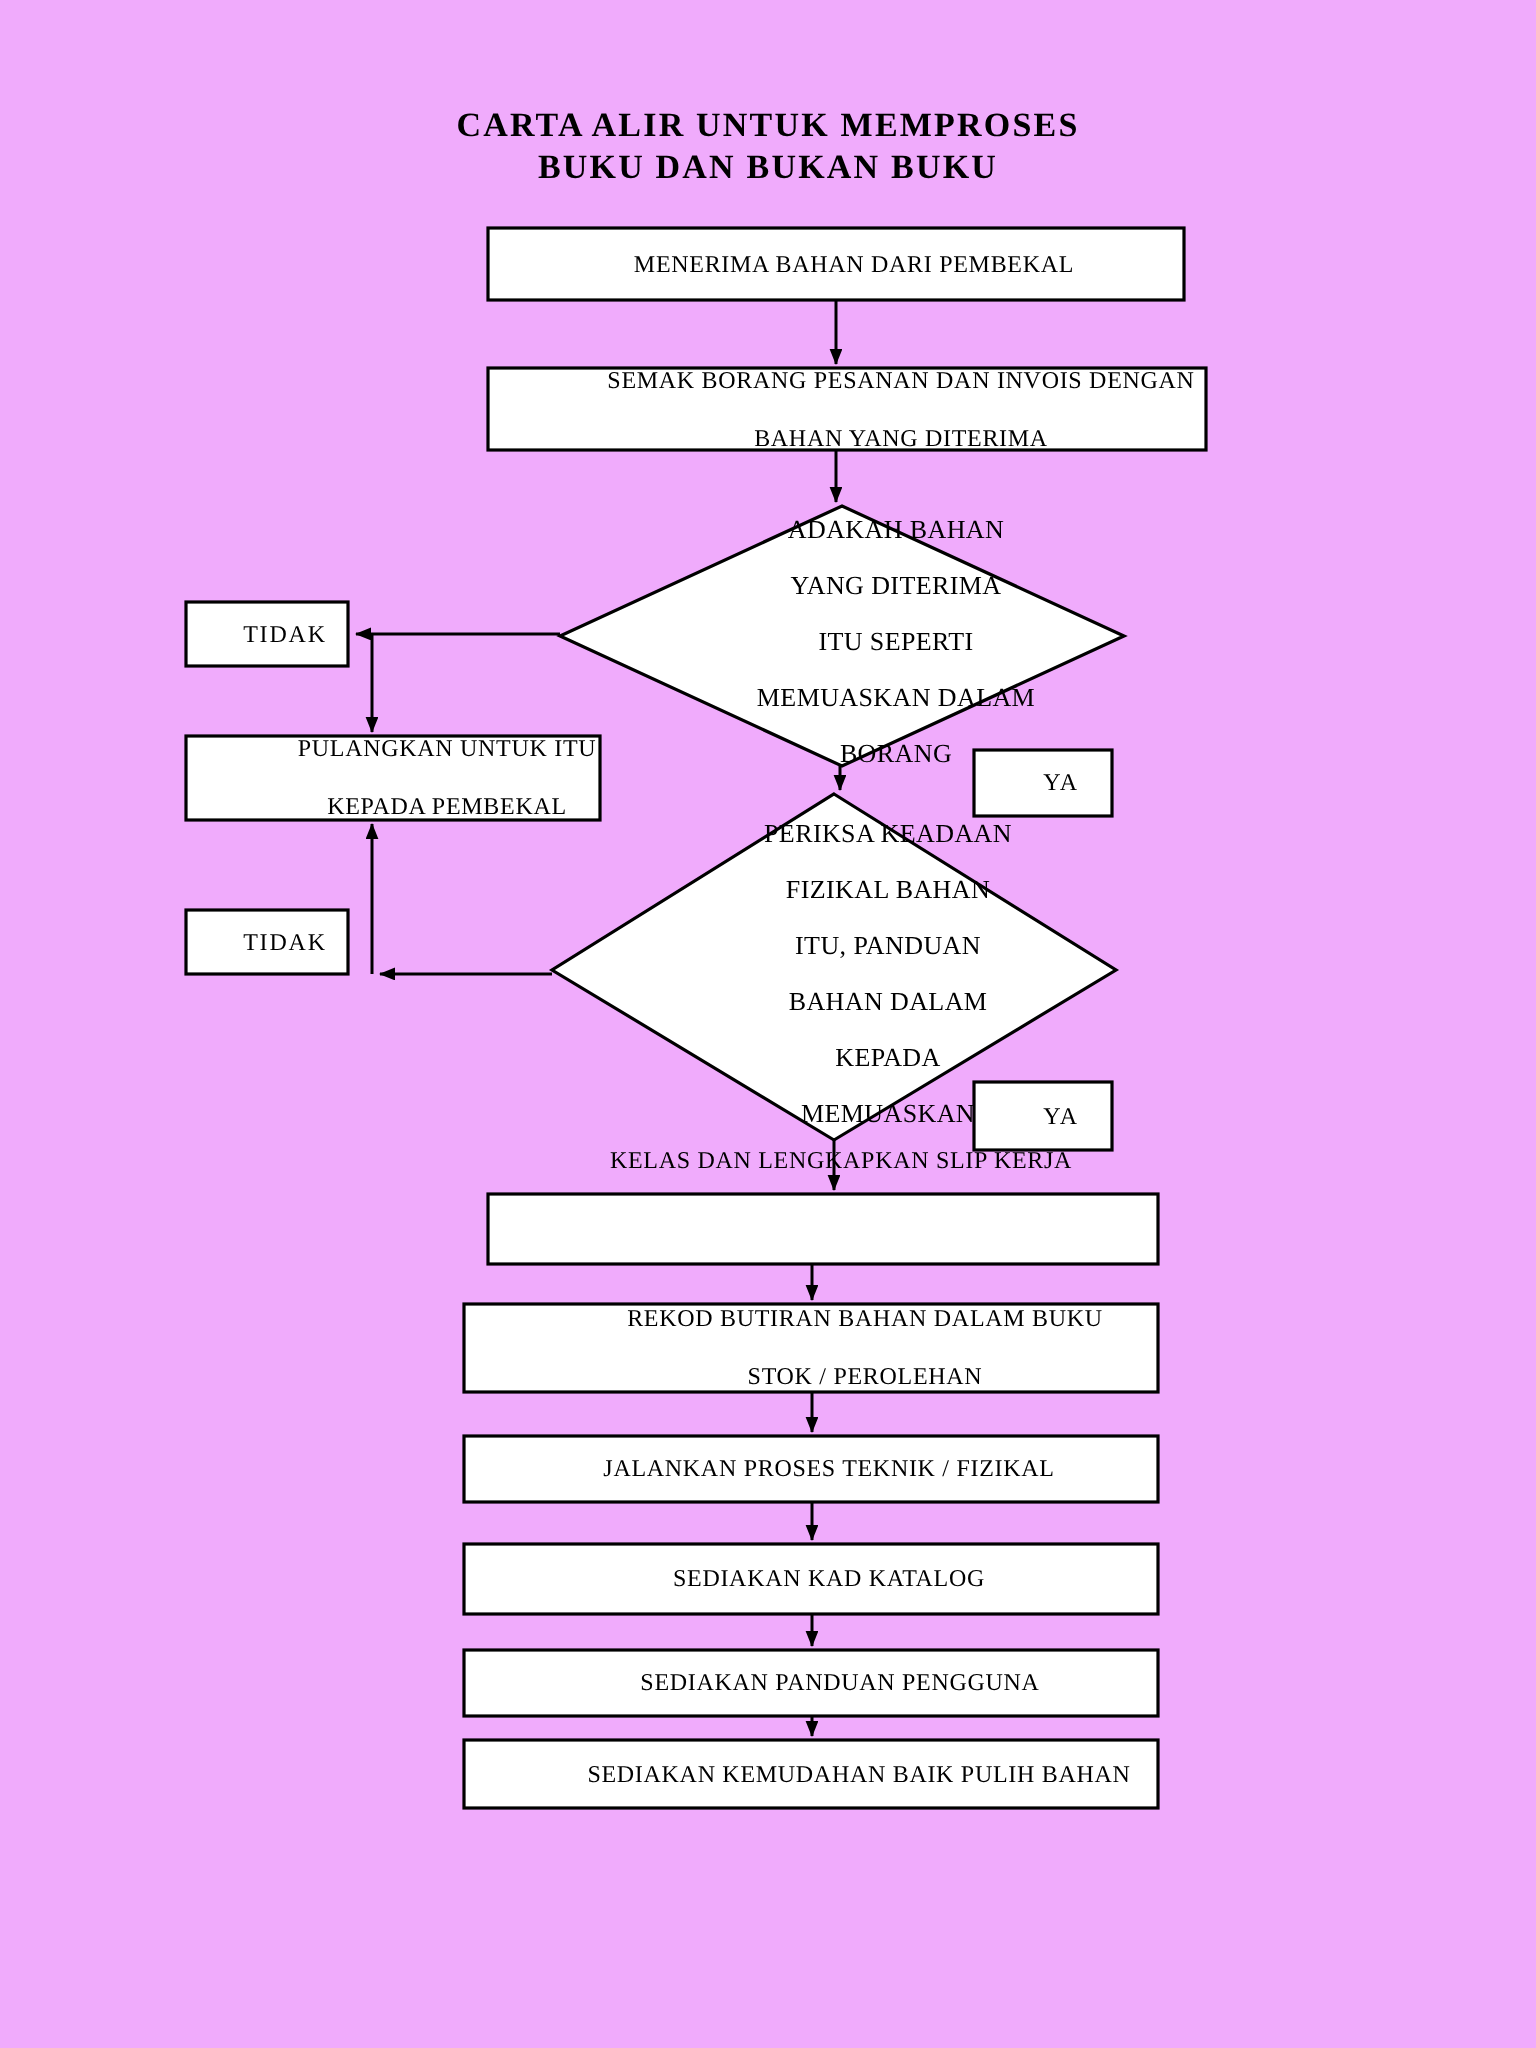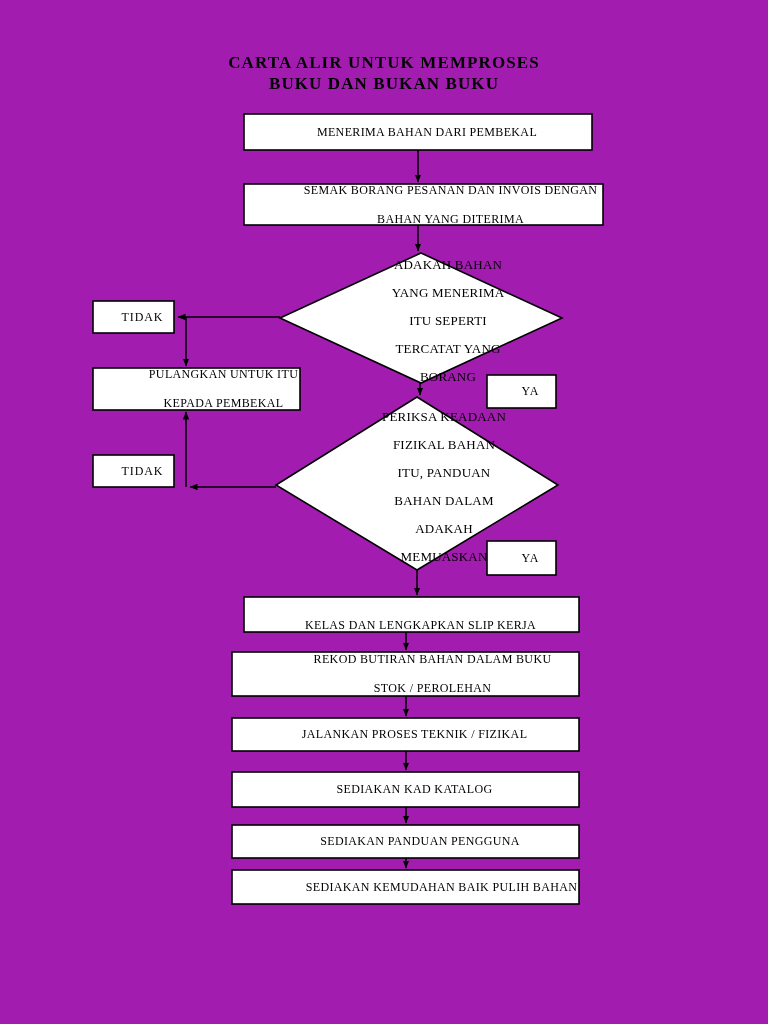--- a/index.html
+++ b/index.html
@@ -5,21 +5,21 @@
 <style>
   html, body {
     margin: 0;
     padding: 0;
     background: #ffffff;
   }
   #page {
     position: relative;
     width: 768px;
     height: 1024px;
-    background: #a21caf;
+    background: #f0abfc;
     overflow: hidden;
     font-family: "Liberation Serif", "DejaVu Serif", serif;
     color: #000000;
   }
   #flow-svg {
     position: absolute;
     left: 0;
     top: 0;
     width: 768px;
     height: 1024px;
@@ -132,23 +132,23 @@
   <div class="node-text" style="left:244px; top:184px; width:359px; height:41px;">
     <span>
       <span>SEMAK BORANG PESANAN DAN INVOIS DENGAN</span><br>
       <span>BAHAN YANG DITERIMA</span>
     </span>
   </div>
 
   <div class="node-text diamond-text" style="left:300px; top:284px; width:242px; height:74px;">
     <span>
       <span>ADAKAH BAHAN</span><br>
-      <span>YANG MENERIMA</span><br>
+      <span>YANG DITERIMA</span><br>
       <span>ITU SEPERTI</span><br>
-      <span>TERCATAT YANG</span><br>
+      <span>MEMUASKAN DALAM</span><br>
       <span>BORANG</span>
     </span>
   </div>
 
   <div class="node-text small-label" style="left:93px; top:301px; width:81px; height:32px;">
     <span>TIDAK</span>
   </div>
 
   <div class="node-text small-label" style="left:487px; top:375px; width:69px; height:33px;">
     <span>YA</span>
@@ -160,34 +160,34 @@
       <span>KEPADA PEMBEKAL</span>
     </span>
   </div>
 
   <div class="node-text diamond-text" style="left:296px; top:443px; width:242px; height:88px;text-align:center;">
     <span>
       <span>PERIKSA KEADAAN</span><br>
       <span>FIZIKAL BAHAN</span><br>
       <span>ITU, PANDUAN</span><br>
       <span>BAHAN DALAM</span><br>
-      <span>ADAKAH</span><br>
+      <span>KEPADA</span><br>
       <span>MEMUASKAN</span>
     </span>
   </div>
 
   <div class="node-text small-label" style="left:93px; top:455px; width:81px; height:32px;">
     <span>TIDAK</span>
   </div>
 
   <div class="node-text small-label" style="left:487px; top:541px; width:69px; height:34px;">
     <span>YA</span>
   </div>
 
-  <div class="node-text" style="left:244px; top:608px; width:335px; height:35px;">
+  <div class="node-text" style="left:244px; top:563px; width:335px; height:35px;">
     <span>KELAS DAN LENGKAPKAN SLIP KERJA</span>
   </div>
 
   <div class="node-text" style="left:232px; top:652px; width:347px; height:44px;">
     <span>
       <span>REKOD BUTIRAN BAHAN DALAM BUKU</span><br>
       <span>STOK / PEROLEHAN</span>
     </span>
   </div>
 
@@ -196,17 +196,17 @@
   </div>
 
   <div class="node-text" style="left:232px; top:772px; width:347px; height:35px;align-items:center;">
     <span>SEDIAKAN KAD KATALOG</span>
   </div>
 
   <div class="node-text" style="left:232px; top:825px; width:358px; height:33px;">
     <span>SEDIAKAN PANDUAN PENGGUNA</span>
   </div>
 
-  <div class="node-text" style="left:240px; top:870px; width:385px; height:34px;">
+  <div class="node-text" style="left:228px; top:870px; width:385px; height:34px;">
     <span>SEDIAKAN KEMUDAHAN BAIK PULIH BAHAN</span>
   </div>
 
 </div>
 
 </body></html>

